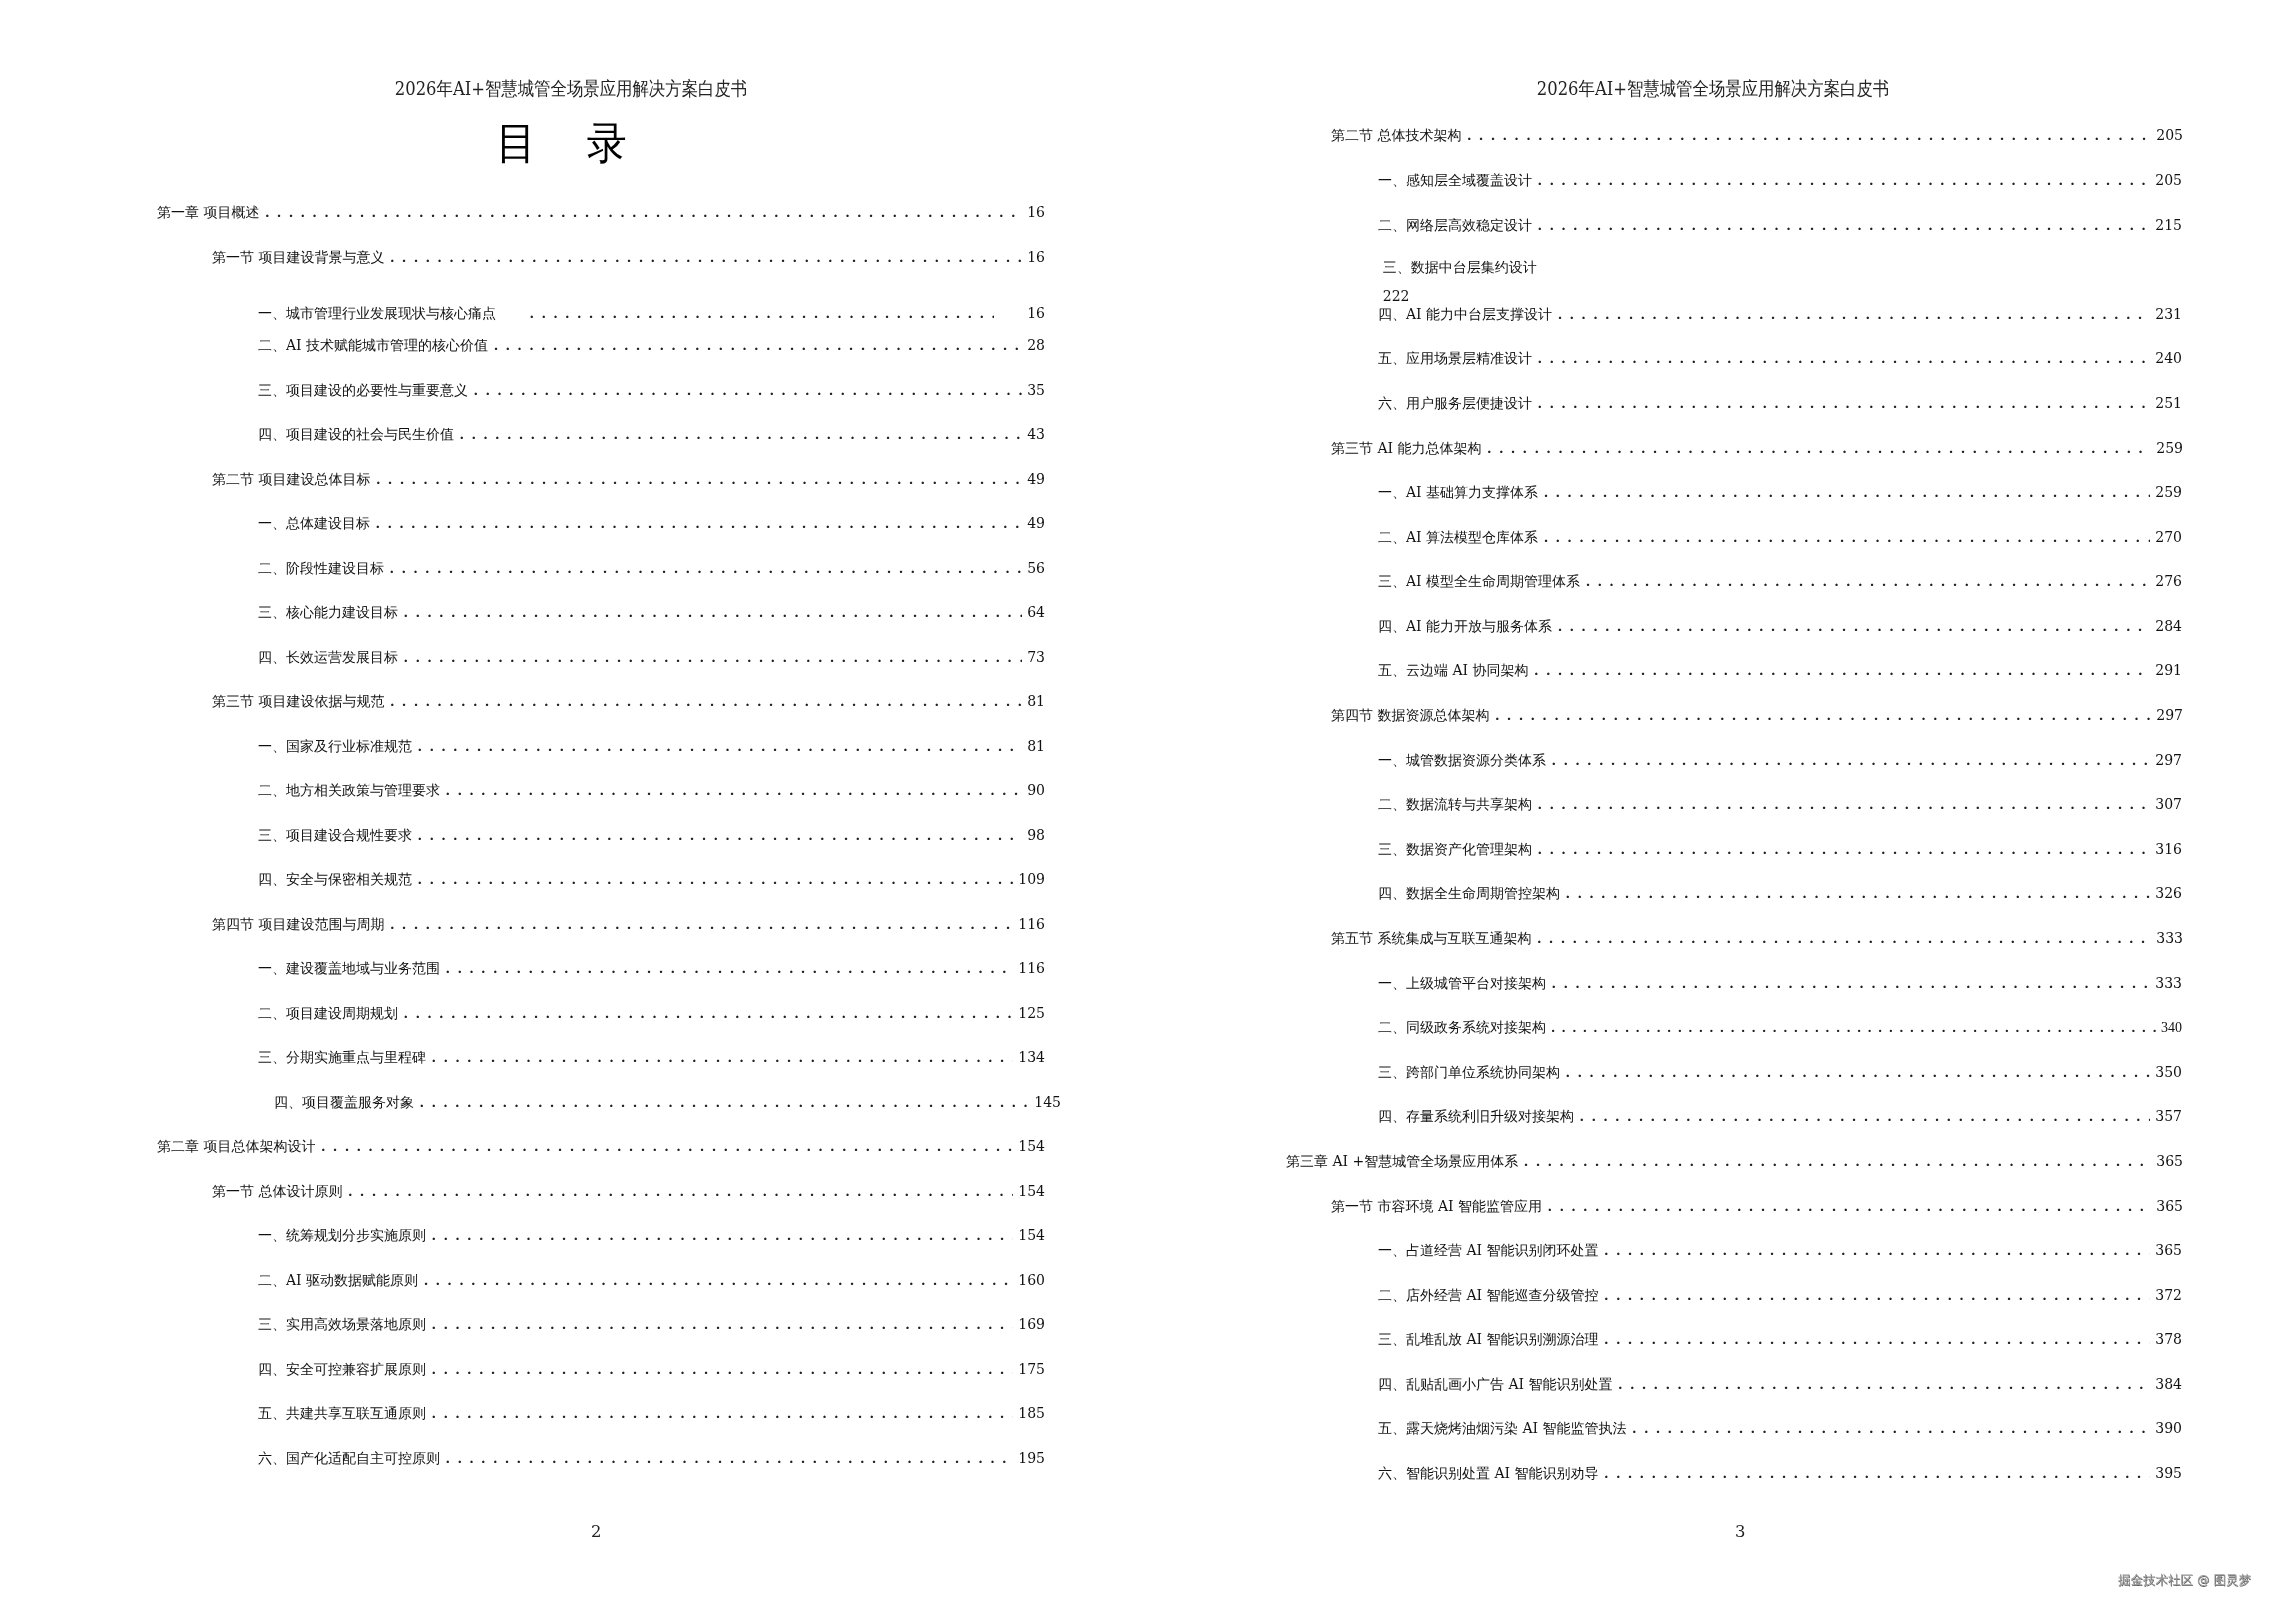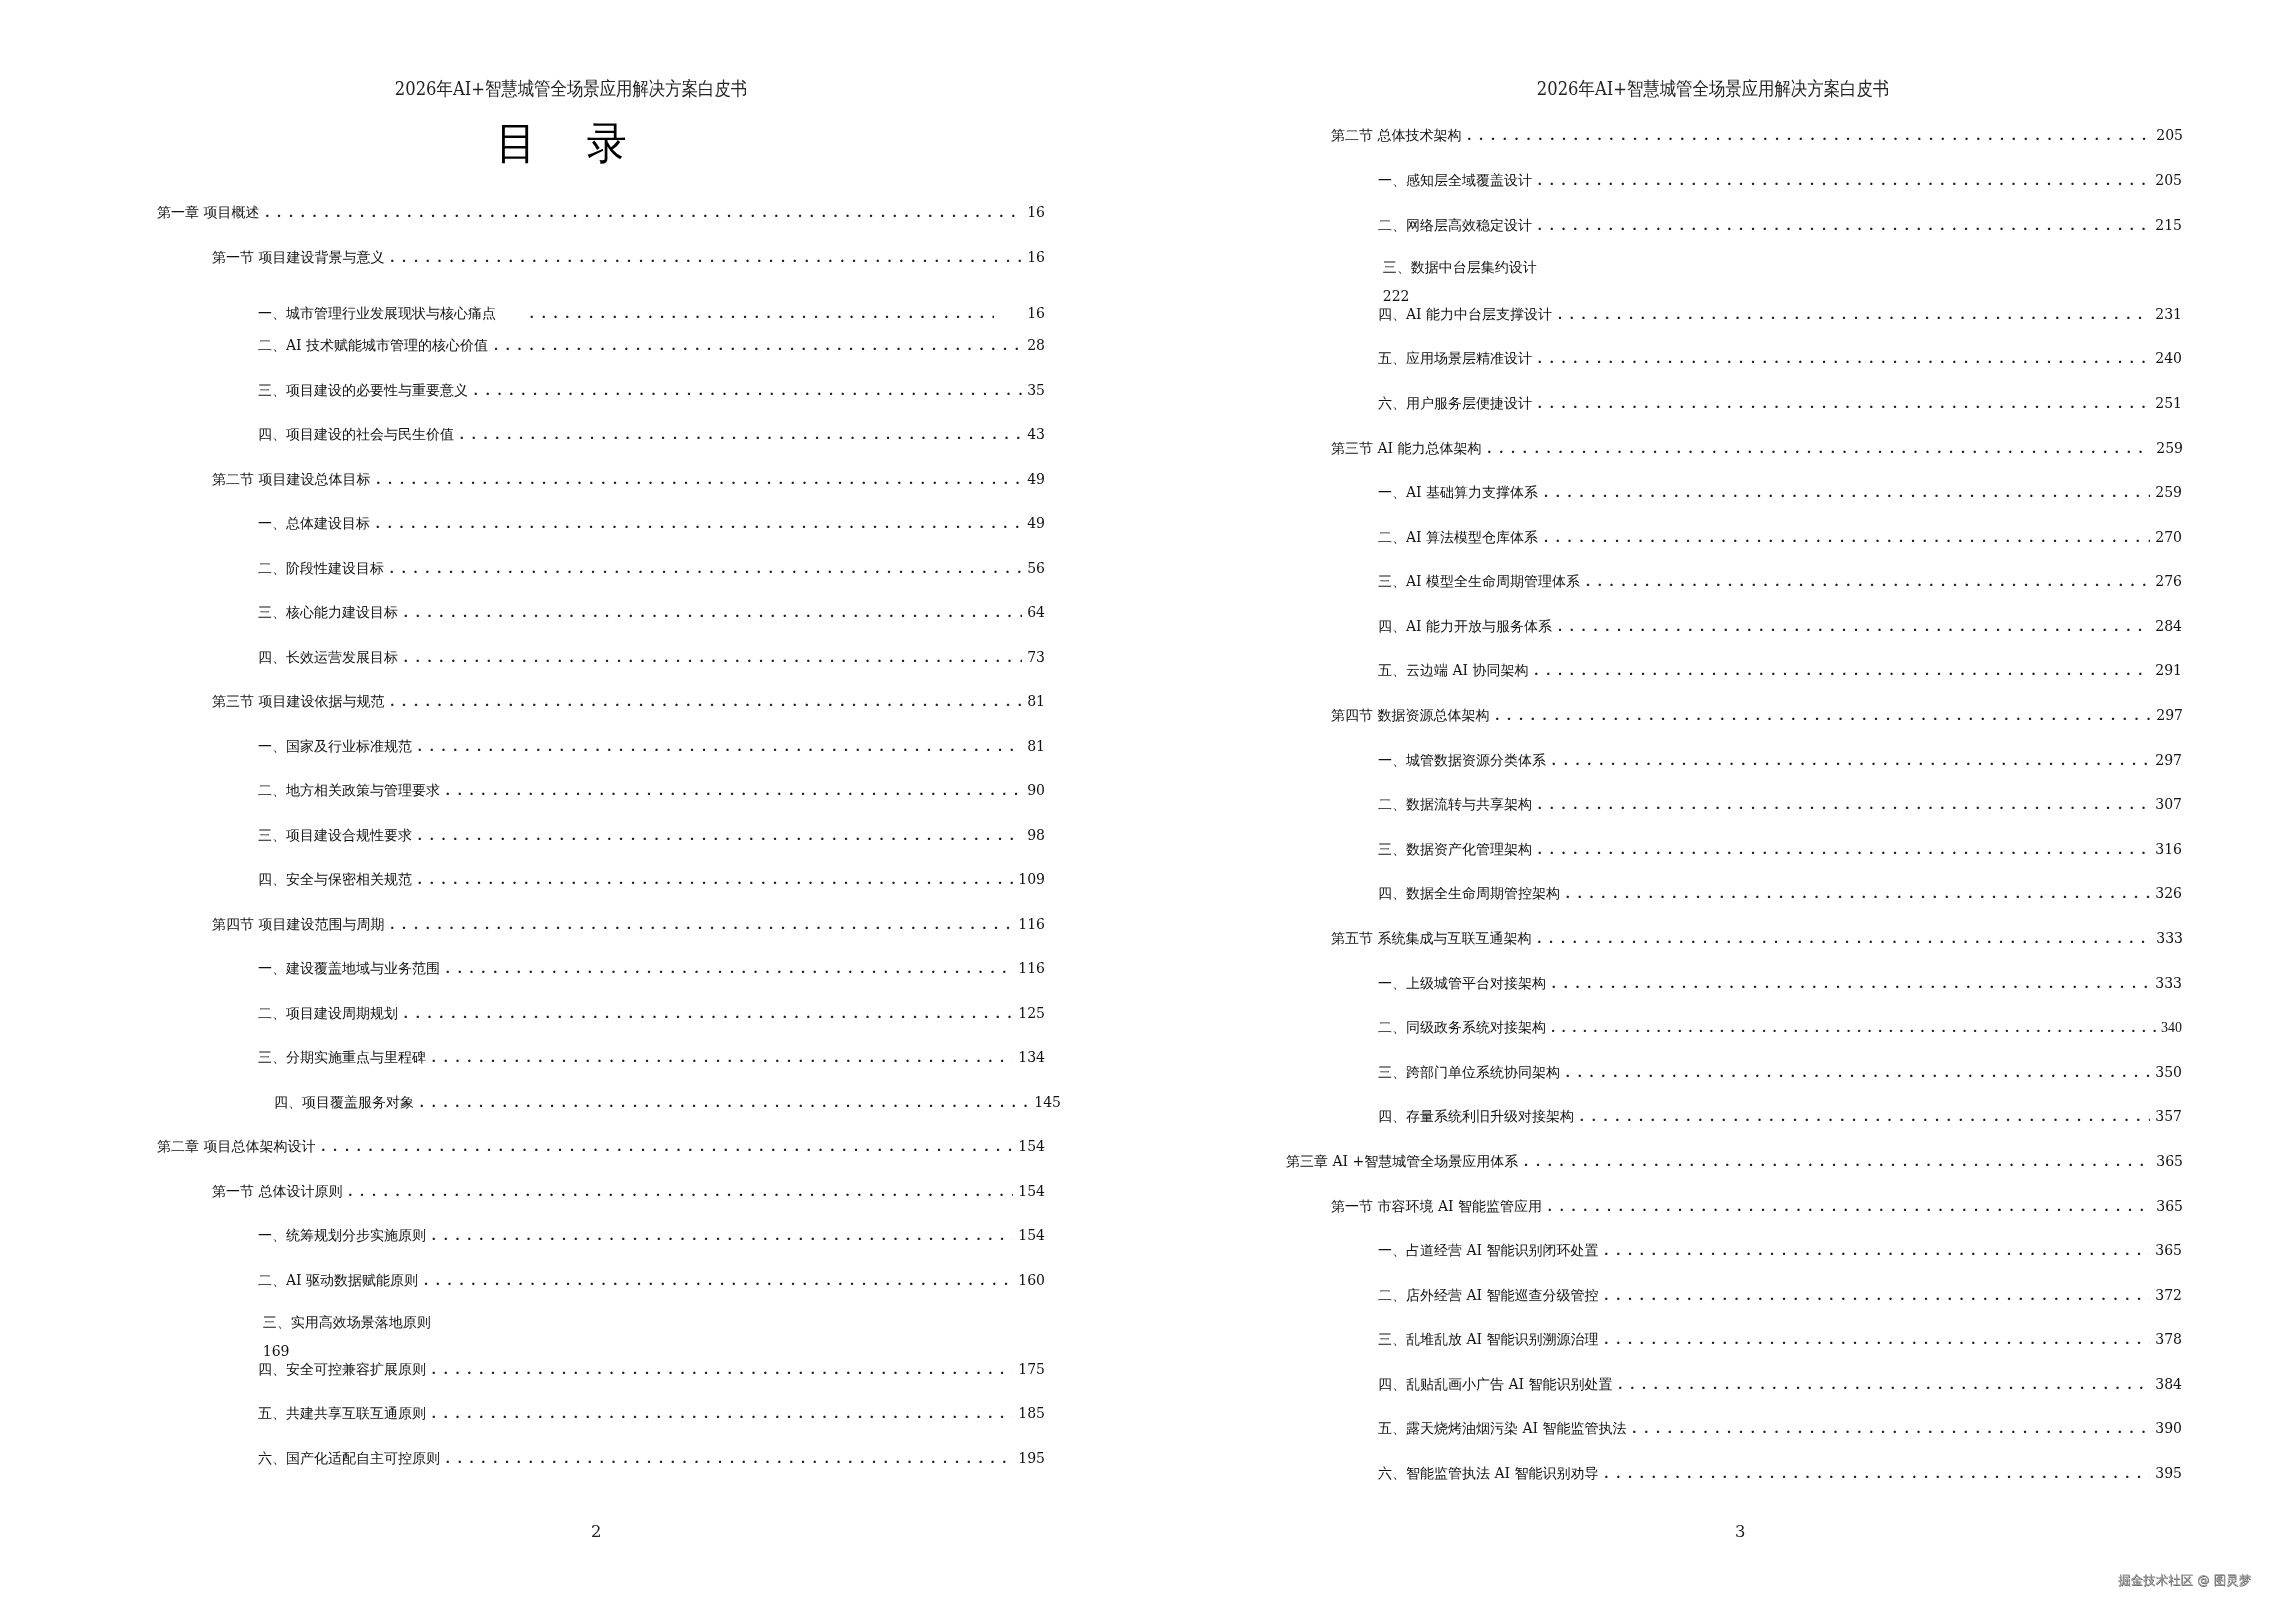--- a/index.html
+++ b/index.html
@@ -150,21 +150,21 @@
       <div class="row" style="left: 258px; width: 787px; top: 1219px;">
         <span class="label">一、统筹规划分步实施原则</span>
         <span class="leader"></span>
         <span class="pg">154</span>
       </div>
       <div class="row" style="left: 258px; width: 787px; top: 1264px;">
         <span class="label">二、AI 驱动数据赋能原则</span>
         <span class="leader"></span>
         <span class="pg">160</span>
       </div>
-      <div class="row" style="left: 258px; width: 787px; top: 1308px; flex-direction: column;">
+      <div class="row" style="left: 258px; width: 787px; top: 1308px;">
         <span class="label">三、实用高效场景落地原则</span>
         <span class="leader"></span>
         <span class="pg">169</span>
       </div>
       <div class="row" style="left: 258px; width: 787px; top: 1353px;">
         <span class="label">四、安全可控兼容扩展原则</span>
         <span class="leader"></span>
         <span class="pg">175</span>
       </div>
       <div class="row" style="left: 258px; width: 787px; top: 1397px;">
@@ -328,21 +328,21 @@
         <span class="label">四、乱贴乱画小广告 AI 智能识别处置</span>
         <span class="leader"></span>
         <span class="pg">384</span>
       </div>
       <div class="row" style="left: 236px; width: 804px; top: 1412px;">
         <span class="label">五、露天烧烤油烟污染 AI 智能监管执法</span>
         <span class="leader"></span>
         <span class="pg">390</span>
       </div>
       <div class="row" style="left: 236px; width: 804px; top: 1457px;">
-        <span class="label">六、智能监管执法 AI 智能识别劝导</span>
+        <span class="label">六、智能识别处置 AI 智能识别劝导</span>
         <span class="leader"></span>
         <span class="pg">395</span>
       </div>
     </div>
   <div class="folio" style="left:593px;">3</div>
 </div>
 
 <div class="watermark">掘金技术社区 @ 图灵梦</div>
 
 

